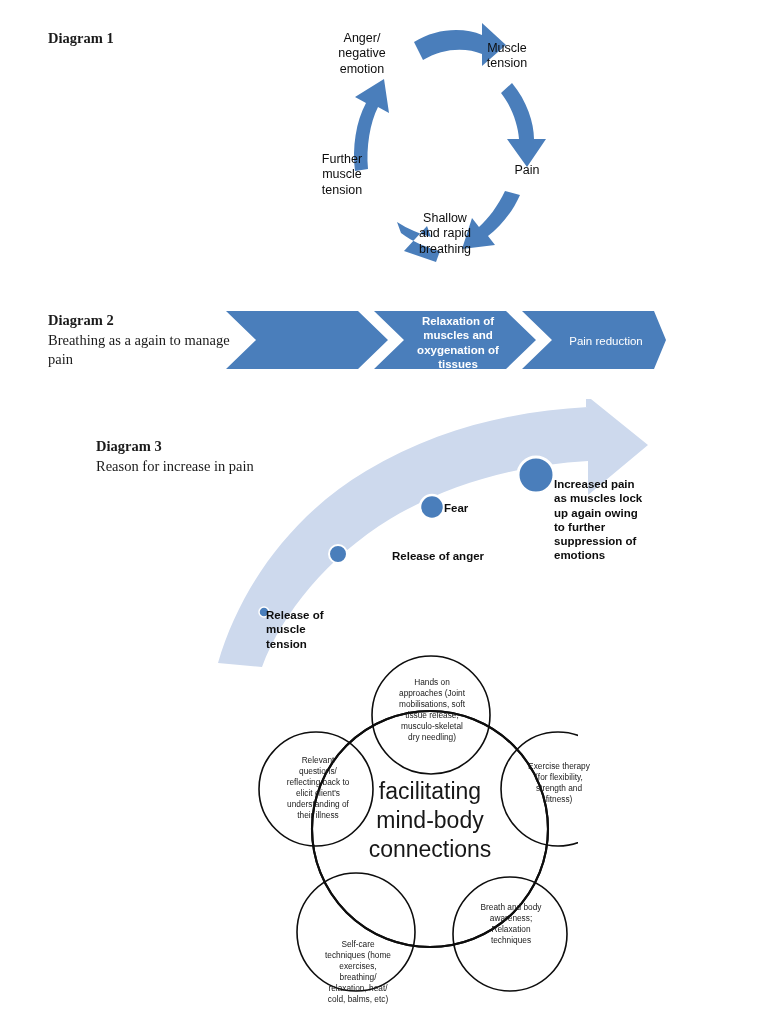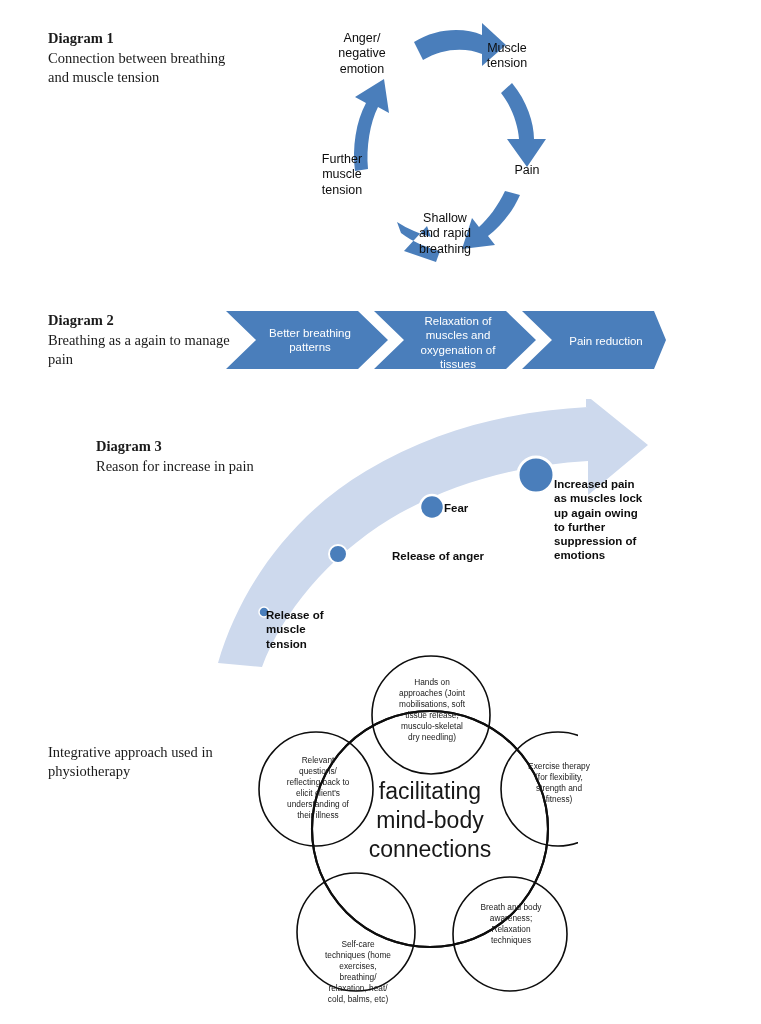--- a/index.html
+++ b/index.html
@@ -77,21 +77,21 @@
   .chev-label {
     position: absolute;
     font-size: 11.5px;
     line-height: 1.25;
     color: #ffffff;
     text-align: center;
     white-space: pre-line;
     font-family: "Liberation Sans", sans-serif;
   }
   #chev-lbl-0 { left: 22px;  top: 21px; width: 124px; }
-  #chev-lbl-1 { left: 172px; top: 9px;  width: 120px; }
+  #chev-lbl-1 { left: 172px; top: 9px;  width: 120px; font-weight: bold; }
   #chev-lbl-2 { left: 318px; top: 29px; width: 124px; }
 
   
   #diagram-3 {
     position: absolute;
     left: 196px; top: 398px;
     width: 460px; height: 268px;
   }
   #diagram-3 svg { position: absolute; left: 0; top: 0; }
   .stage-label {
@@ -141,23 +141,20 @@
   #sat-txt-3 { left: 62px;  top: 258px; width: 96px; margin-top: 44px; }   
   #sat-txt-4 { left: 21px;  top: 118px; width: 98px; }   
 </style>
 </head>
 <body>
 
 <div class="page">
 
   <div class="caption" id="caption-1">
     <span class="cap-title">Diagram 1</span>
-    <span class="cap-sub">Connection between
-breathing and muscle
-tension</span>
   </div>
 
   <div id="diagram-1">
     <svg width="300" height="272" viewBox="0 0 300 272">
       <g fill="#4a7ebb">
 
         <path d="M 118 27
                  C 140 13, 168 12, 186 20
                  L 186 8 L 210 30 L 186 51 L 186 39
                  C 170 32, 146 33, 127 45 Z"></path>
@@ -204,22 +201,20 @@
   </div>
 
   <div id="diagram-2">
     <svg width="440" height="70" viewBox="0 0 440 70">
       <g fill="#4a7ebb">
         <path d="M 0 6 L 132 6 L 162 35 L 132 64 L 0 64 L 30 35 Z"></path>
         <path d="M 148 6 L 280 6 L 310 35 L 280 64 L 148 64 L 178 35 Z"></path>
         <path d="M 296 6 L 428 6 L 440 35 L 428 64 L 296 64 L 326 35 Z"></path>
       </g>
     </svg>
-    <div class="chev-label" id="chev-lbl-0">Better breathing
-patterns</div>
     <div class="chev-label" id="chev-lbl-1">Relaxation of
 muscles and
 oxygenation of
 tissues</div>
     <div class="chev-label" id="chev-lbl-2">Pain reduction</div>
   </div>
 
   <div class="caption" id="caption-3">
     <span class="cap-title">Diagram 3</span>
     <span class="cap-sub">Reason for
@@ -255,22 +250,20 @@
     <div class="stage-label" id="stg-lbl-2">Fear</div>
     <div class="stage-label" id="stg-lbl-3">Increased pain
 as muscles lock
 up again owing
 to further
 suppression of
 emotions</div>
   </div>
 
   <div class="caption" id="caption-4">
-    <span class="cap-sub">Integrative approach
-used in physiotherapy</span>
   </div>
 
   <div id="diagram-4">
     <svg width="330" height="360" viewBox="0 0 330 360">
       <g fill="none" stroke="#0d0d0d">
 
         <circle cx="183" cy="78" r="59" stroke-width="1.6"></circle>
         <circle cx="310" cy="152" r="57" stroke-width="1.6"></circle>
         <circle cx="262" cy="297" r="57" stroke-width="1.6"></circle>
         <circle cx="108" cy="295" r="59" stroke-width="1.6"></circle>

